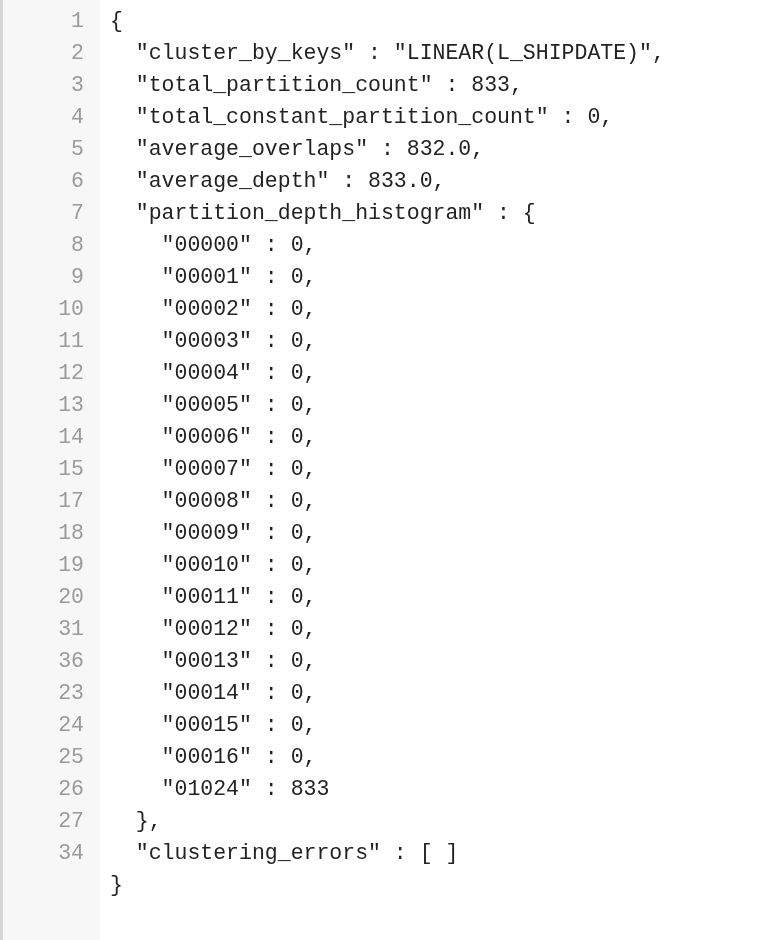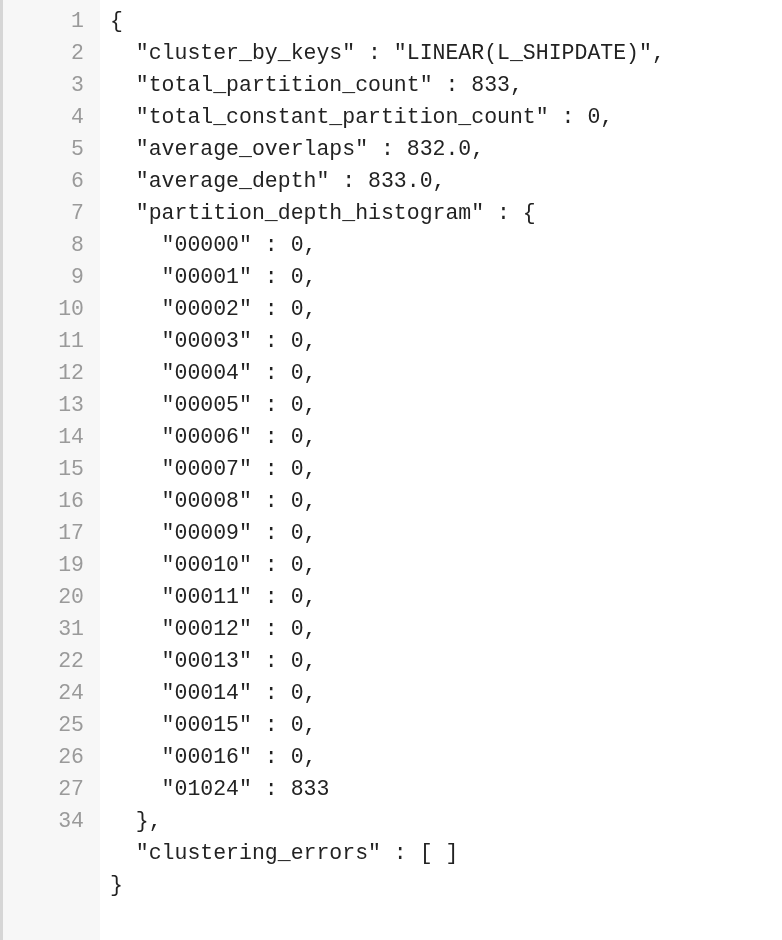--- a/index.html
+++ b/index.html
@@ -49,26 +49,27 @@
     <div class="line-number">6</div>
     <div class="line-number">7</div>
     <div class="line-number">8</div>
     <div class="line-number">9</div>
     <div class="line-number">10</div>
     <div class="line-number">11</div>
     <div class="line-number">12</div>
     <div class="line-number">13</div>
     <div class="line-number">14</div>
     <div class="line-number">15</div>
-    <div class="line-number">16</div>
     <div class="line-number">17</div>
+    <div class="line-number">18</div>
     <div class="line-number">19</div>
     <div class="line-number">20</div>
     <div class="line-number">31</div>
-    <div class="line-number">22</div>
+    <div class="line-number">36</div>
+    <div class="line-number">23</div>
     <div class="line-number">24</div>
     <div class="line-number">25</div>
     <div class="line-number">26</div>
     <div class="line-number">27</div>
     <div class="line-number">34</div>
   </div>
   <div class="code">
     <div class="code-line">{</div>
     <div class="code-line">  "cluster_by_keys" : "LINEAR(L_SHIPDATE)",</div>
     <div class="code-line">  "total_partition_count" : 833,</div>

